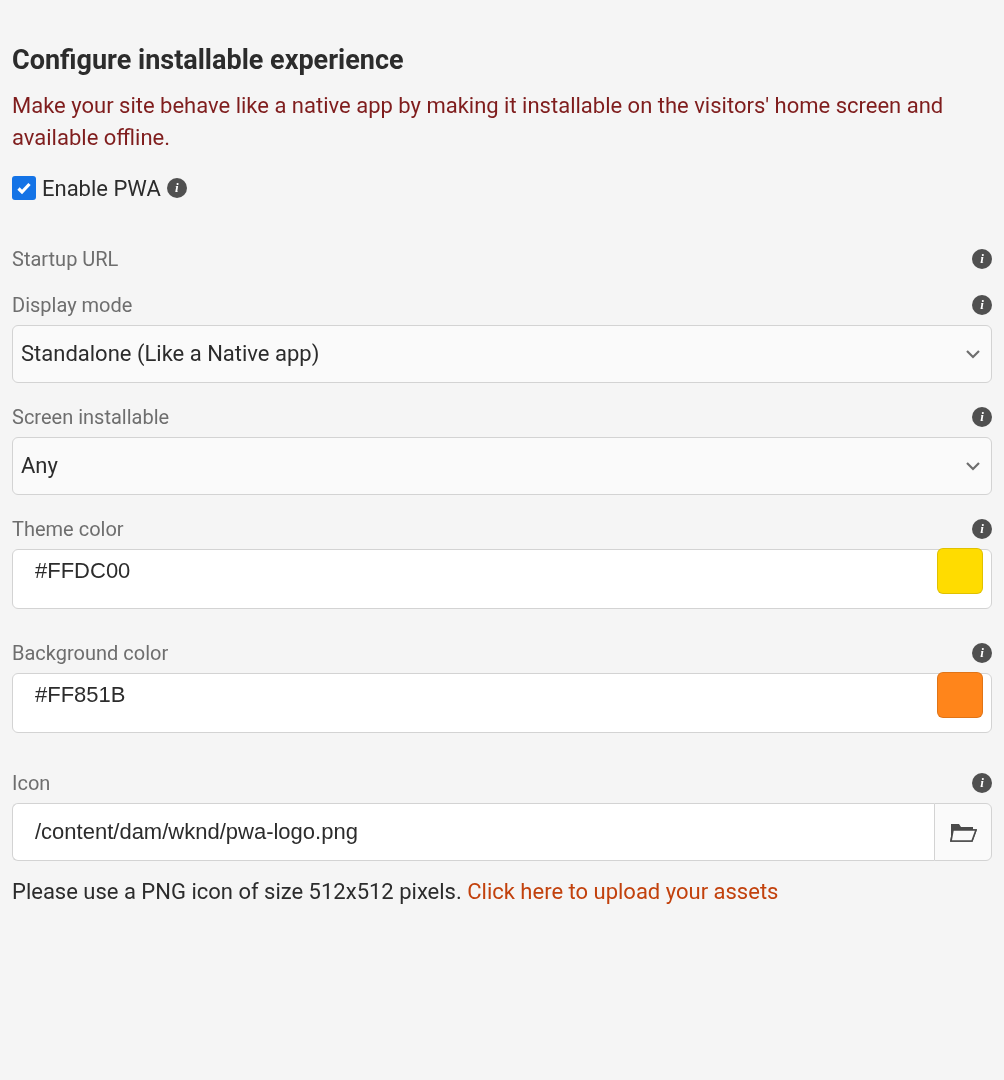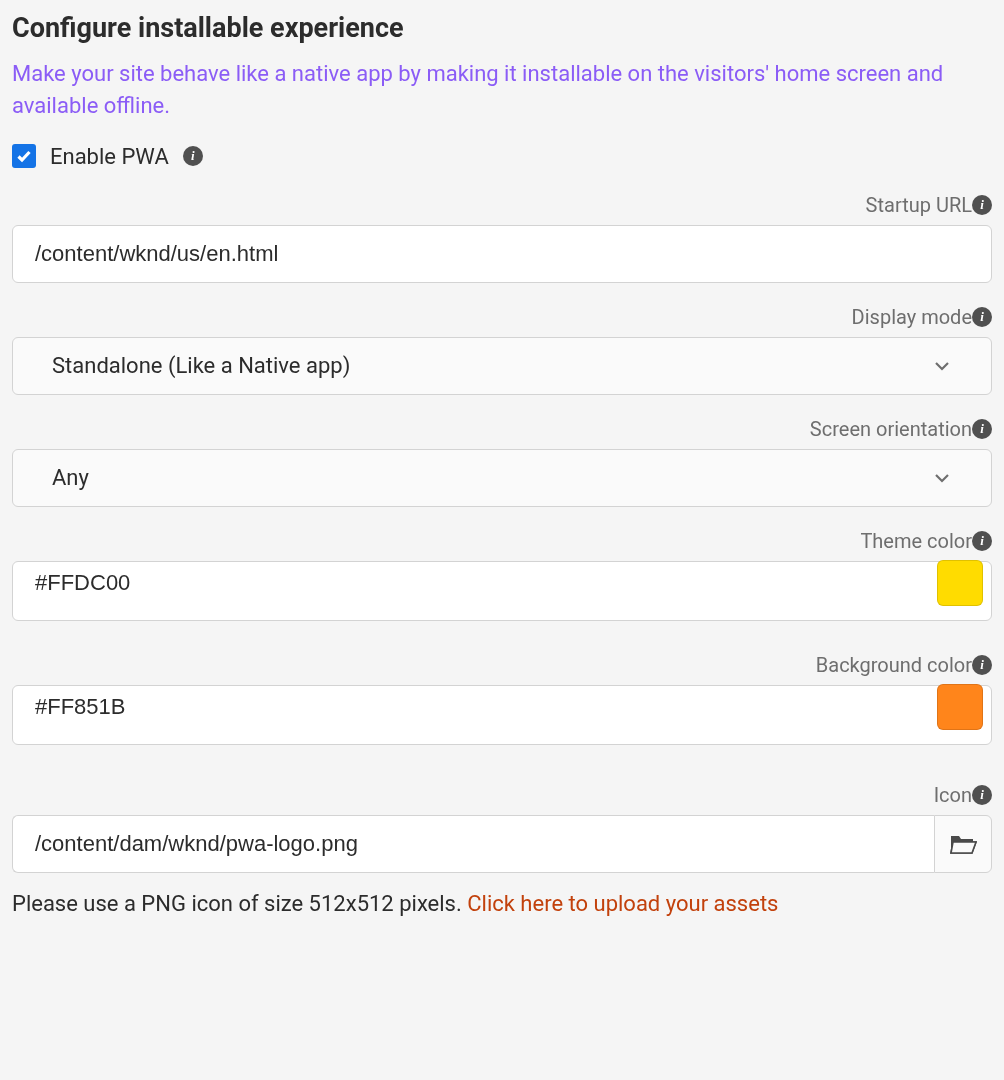--- a/index.html
+++ b/index.html
@@ -12,32 +12,33 @@
       background: #f5f5f5;
       padding: 12px;
       color: #2c2c2c;
       width: 1004px;
     }
     .heading {
       font-size: 27px;
       font-weight: 700;
       margin-bottom: 14px;
       color: #2c2c2c;
+      margin-top: 32px;
     }
     .description {
       font-size: 22px;
       line-height: 1.45;
-      color: #8b5cf6;
+      color: #7f1d1d;
       margin-bottom: 22px;
     }
     .checkbox-row {
       display: flex;
       align-items: center;
-      gap: 14px;
-      margin-bottom: 24px;
+      gap: 6px;
+      margin-bottom: 46px;
     }
     .checkbox {
       width: 24px;
       height: 24px;
       background: #1473e6;
       border-radius: 3px;
       display: flex;
       align-items: center;
       justify-content: center;
       cursor: pointer;
@@ -67,42 +68,42 @@
       font-style: italic;
       font-family: Georgia, serif;
       cursor: pointer;
     }
     .field {
       margin-bottom: 22px;
     }
     .field-label-row {
       display: flex;
       align-items: center;
-      justify-content: flex-end;
+      justify-content: space-between;
       margin-bottom: 8px;
     }
     .field-label {
       font-size: 20px;
       color: #6e6e6e;
     }
     .text-input {
       width: 100%;
       height: 58px;
       padding: 0 22px;
       font-size: 22px;
       border: 1px solid #d3d3d3;
       border-radius: 6px;
       background: #fff;
       color: #2c2c2c;
       outline: none;
     }
     .select-input {
       width: 100%;
       height: 58px;
-      padding: 0 39px;
+      padding: 0 8px;
       font-size: 22px;
       border: 1px solid #d3d3d3;
       border-radius: 6px;
       background: #fafafa;
       color: #2c2c2c;
       display: flex;
       align-items: center;
       justify-content: space-between;
       cursor: pointer;
     }
@@ -193,39 +194,38 @@
   </div>
   <span class="checkbox-label">Enable PWA</span>
   <span class="info-icon">i</span>
 </div>
 
 <div class="field">
   <div class="field-label-row">
     <span class="field-label">Startup URL</span>
     <span class="info-icon">i</span>
   </div>
-  <input type="text" class="text-input" value="/content/wknd/us/en.html" style="">
 </div>
 
 <div class="field">
   <div class="field-label-row">
     <span class="field-label">Display mode</span>
     <span class="info-icon">i</span>
   </div>
   <div class="select-input">
     <span>Standalone (Like a Native app)</span>
     <svg class="chevron-down" viewBox="0 0 20 20">
       <polyline points="4 7 10 13 16 7"></polyline>
     </svg>
   </div>
 </div>
 
 <div class="field">
   <div class="field-label-row">
-    <span class="field-label">Screen orientation</span>
+    <span class="field-label">Screen installable</span>
     <span class="info-icon">i</span>
   </div>
   <div class="select-input">
     <span>Any</span>
     <svg class="chevron-down" viewBox="0 0 20 20">
       <polyline points="4 7 10 13 16 7"></polyline>
     </svg>
   </div>
 </div>
 

